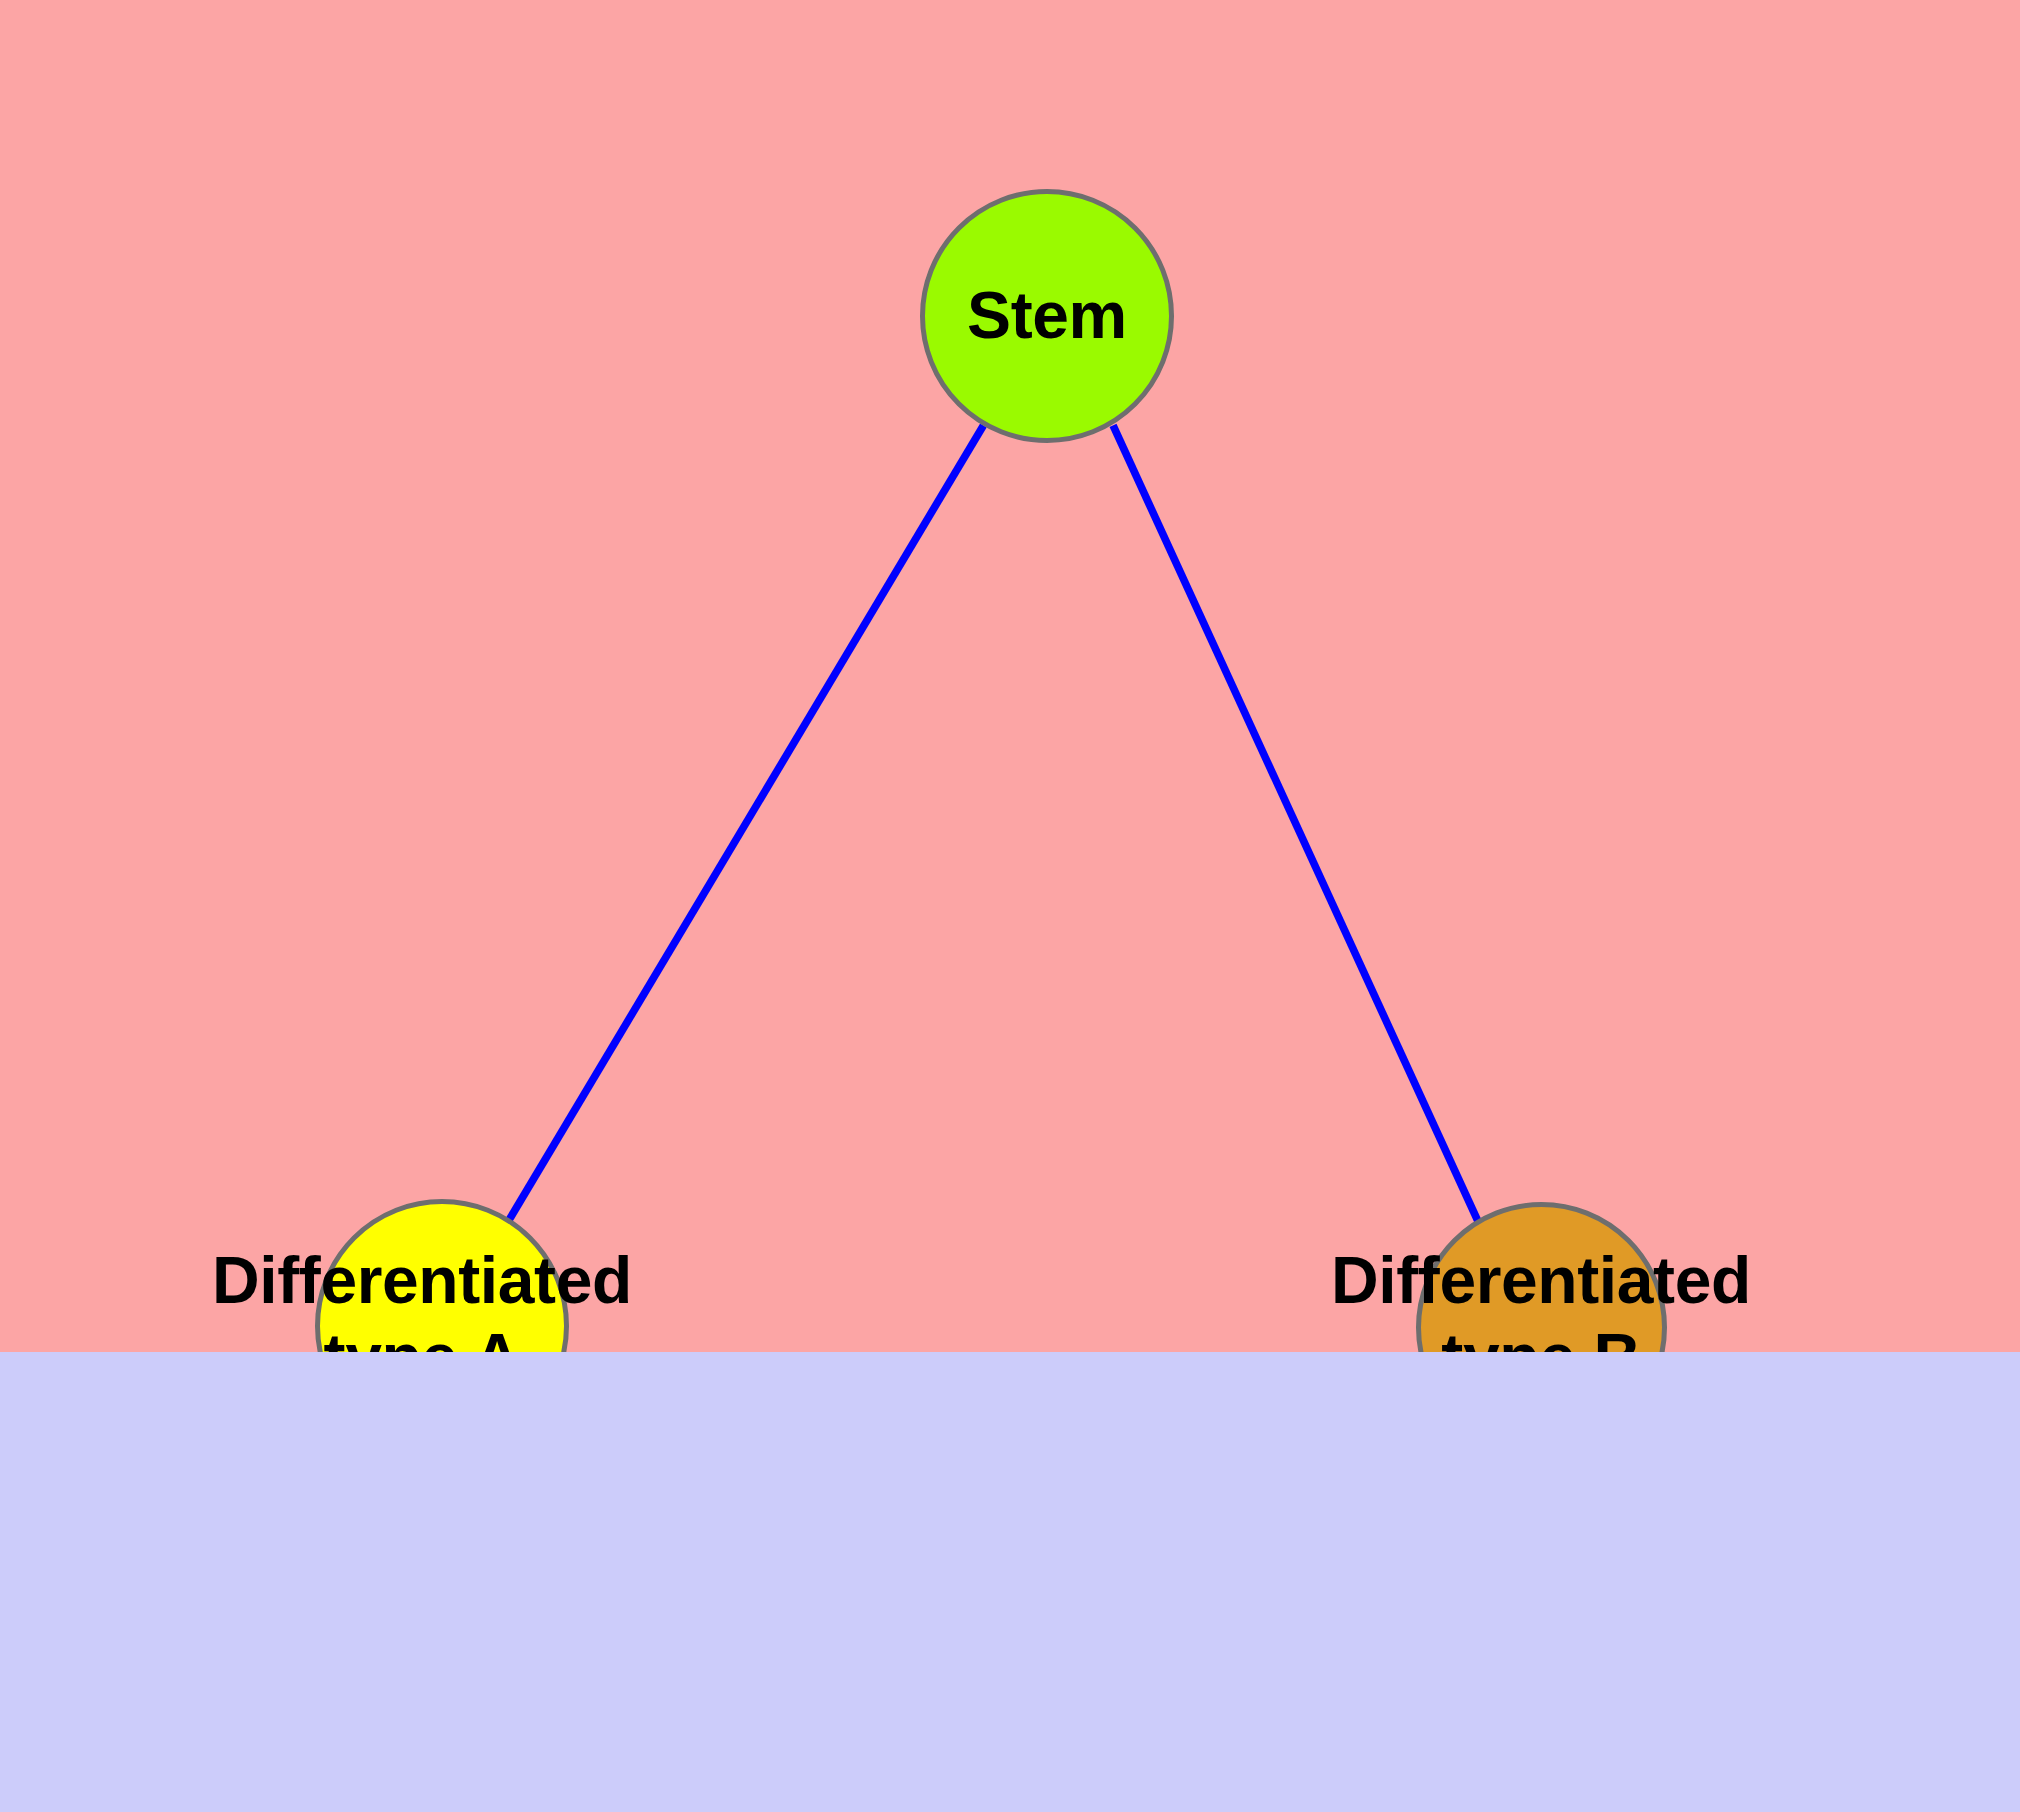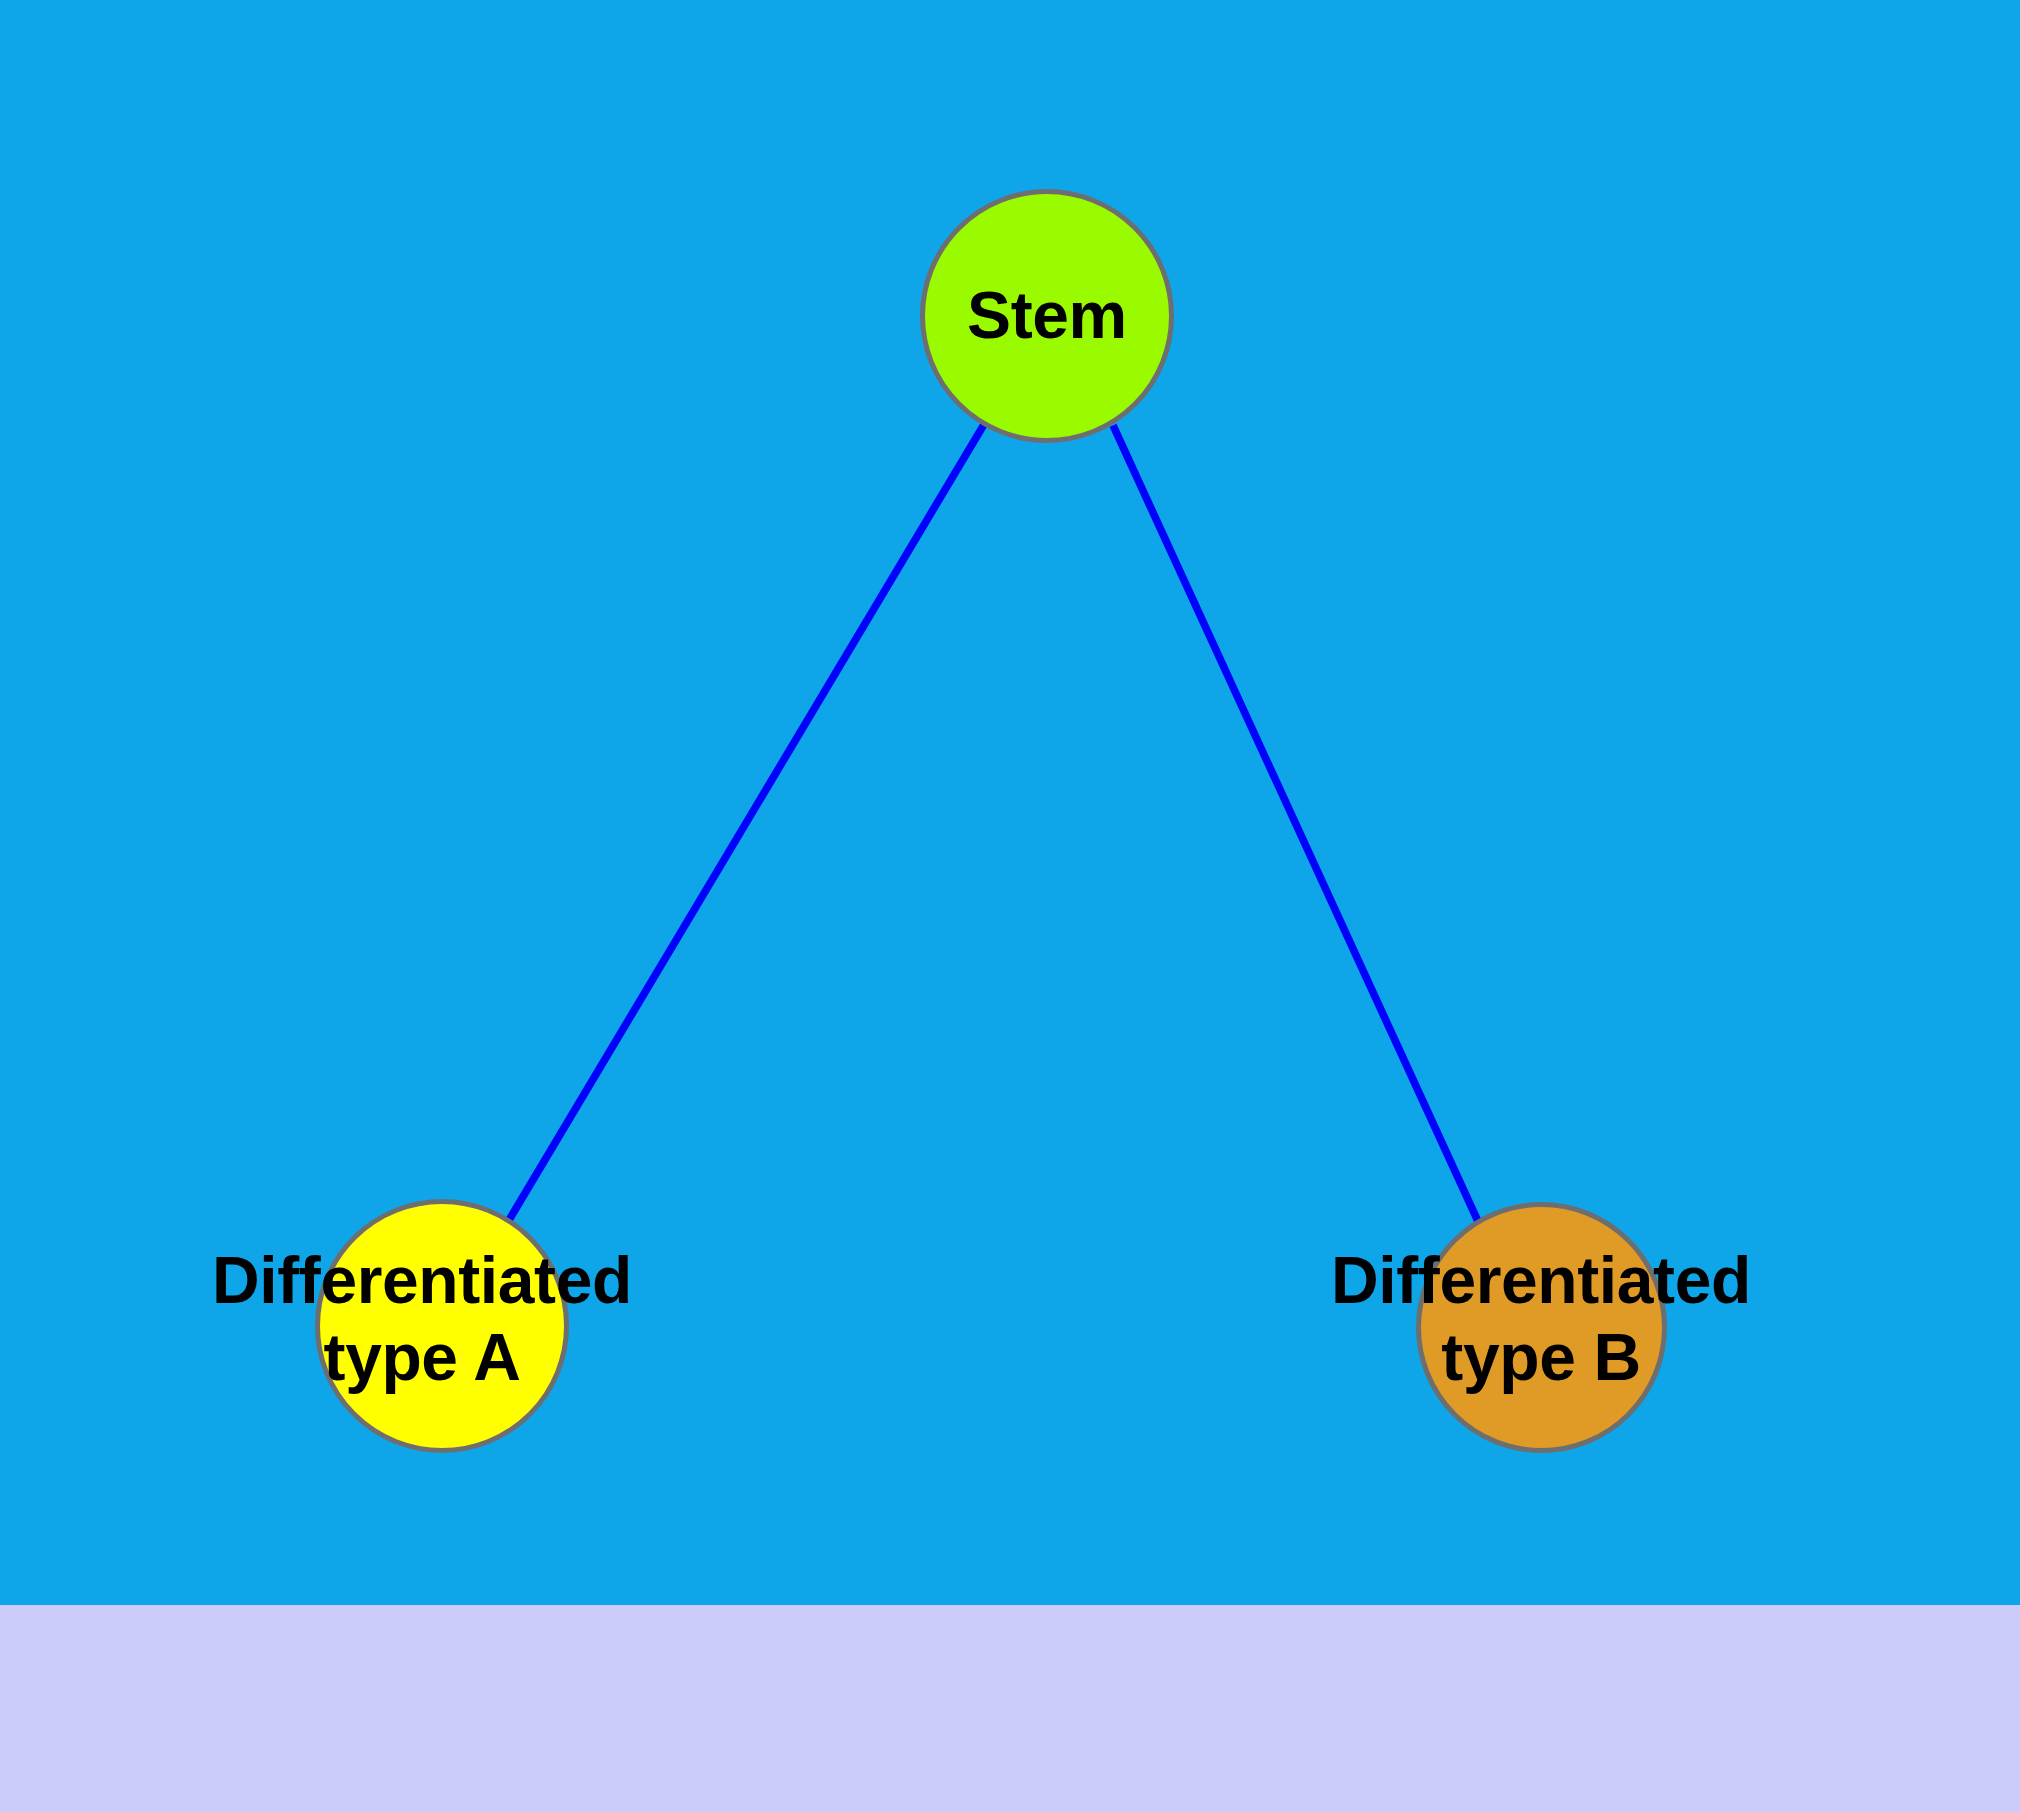--- a/index.html
+++ b/index.html
@@ -3,22 +3,22 @@
 <meta charset="utf-8">
 <style>
   html, body {
     margin: 0;
     padding: 0;
     background: #ccccfa;
   }
   #canvas {
     position: relative;
     width: 2021px;
-    height: 1605px;
-    background: #0ea5e9;
+    height: 1352px;
+    background: #fca5a5;
     overflow: hidden;
     font-family: "Liberation Sans", "DejaVu Sans", sans-serif;
   }
   #edge-layer {
     position: absolute;
     left: 0;
     top: 0;
     width: 2021px;
     height: 1812px;
     z-index: 1;

